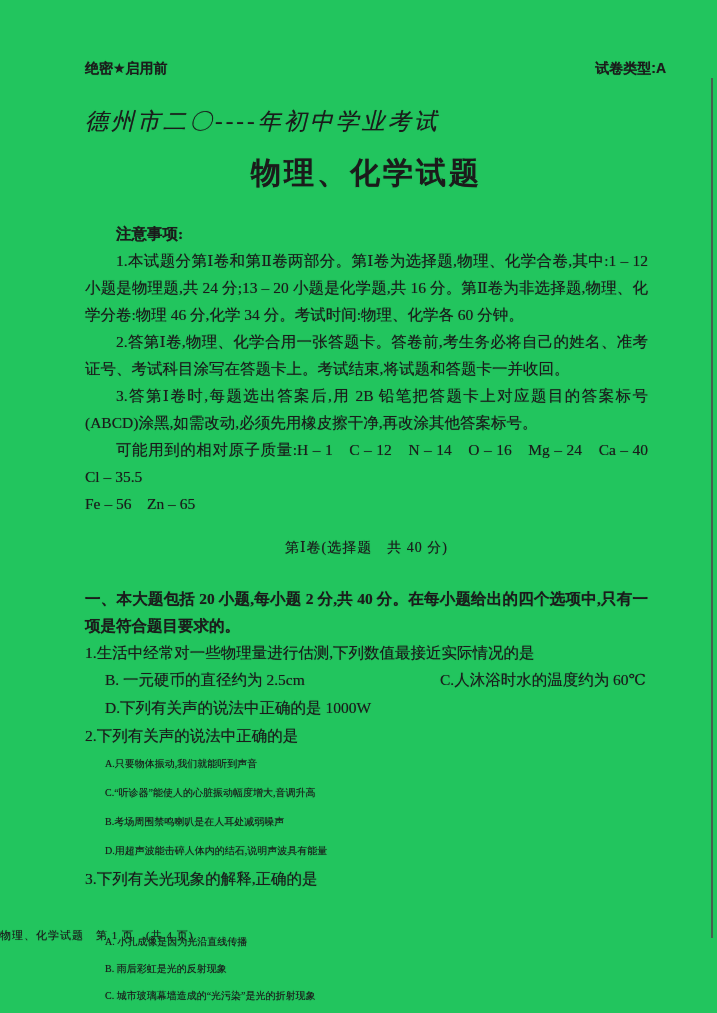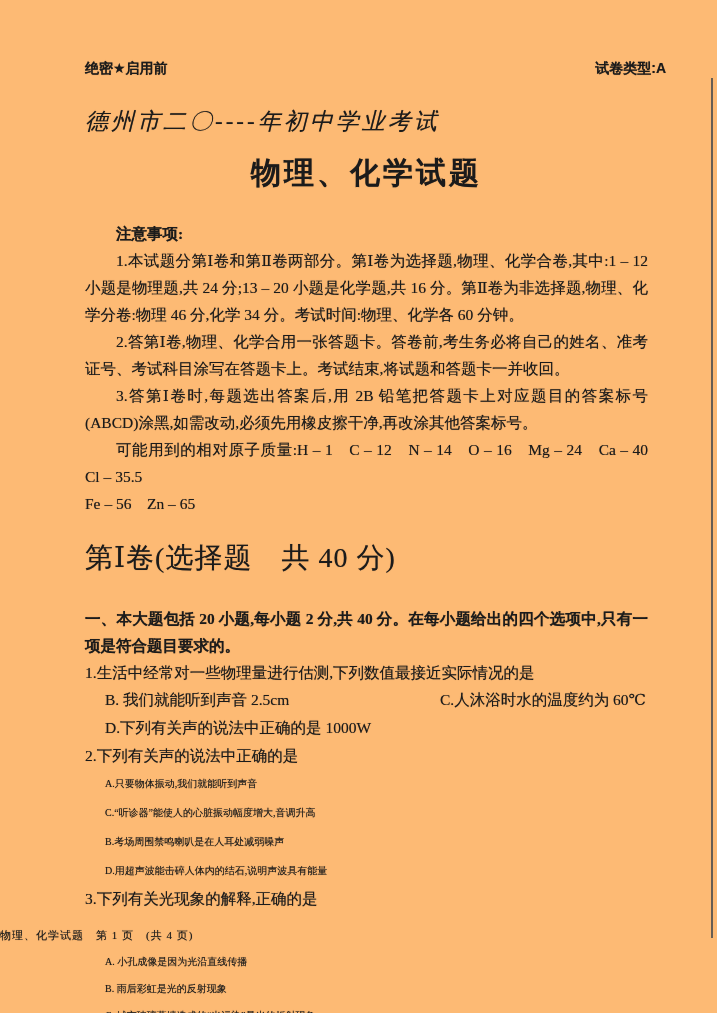--- a/index.html
+++ b/index.html
@@ -1,19 +1,19 @@
 <!DOCTYPE html>
 <html><head>
 <meta charset="utf-8">
 <style>
   html,body{margin:0;padding:0;background:#ffffff;}
   .page{
     position:relative;
     width:717px;height:1013px;
-    background:#fdba74;
+    background:#22c55e;
     overflow:hidden;
     font-family:"Liberation Serif","DejaVu Serif",serif;
     color:#1b1b1b;
     text-shadow:0 0 0.7px rgba(20,20,20,0.55);
   }
   .scan-line{
     position:absolute;left:711px;top:78px;width:2px;height:860px;
     background:#4d4d4d;opacity:.85;
   }
   .content{position:absolute;left:85px;top:60px;width:563px;}
@@ -35,22 +35,22 @@
   .notice-heading{
     margin:26px 0 0 0;font-size:15.5px;font-weight:bold;text-indent:2em;
     line-height:27px;
   }
   p.body-text{
     margin:0;font-size:15.5px;line-height:27px;
     text-align:justify;
   }
   p.indented{text-indent:2em;}
   .section-title{
-    margin:22px 0 28px 0;
-    font-size:28px;letter-spacing:1px;
+    margin:22px 0 28px 0;text-align:center;
+    font-size:14px;letter-spacing:1px;
   }
   .section-intro{font-weight:bold;}
   .q{margin:0;}
   .options-2col{
     display:grid;grid-template-columns:335px 1fr;
     padding-left:20px;font-size:15.5px;line-height:28px;
   }
   .options-1col{
     padding-left:20px;font-size:10px;line-height:29px;
   }
@@ -83,21 +83,21 @@
     <p class="body-text indented">可能用到的相对原子质量:H – 1　C – 12　N – 14　O – 16　Mg – 24　Ca – 40　Cl – 35.5</p>
     <p class="body-text">Fe – 56　Zn – 65</p>
 
     <div class="section-title">第Ⅰ卷(选择题　共 40 分)</div>
 
     <p class="body-text section-intro">一、本大题包括 20 小题,每小题 2 分,共 40 分。在每小题给出的四个选项中,只有一项是符合题目要求的。</p>
 
     <div class="q">
       <p class="body-text">1.生活中经常对一些物理量进行估测,下列数值最接近实际情况的是</p>
       <div class="options-2col">
-        <span class="opt">B.  我们就能听到声音 2.5cm</span>
+        <span class="opt">B.  一元硬币的直径约为 2.5cm</span>
         <span class="opt">C.人沐浴时水的温度约为 60℃</span>
         <span class="opt">D.下列有关声的说法中正确的是 1000W</span>
       </div>
     </div>
 
     <div class="q">
       <p class="body-text">2.下列有关声的说法中正确的是</p>
       <div class="options-1col">
         <div class="opt">A.只要物体振动,我们就能听到声音</div>
         <div class="opt">C.“听诊器”能使人的心脏振动幅度增大,音调升高</div>

